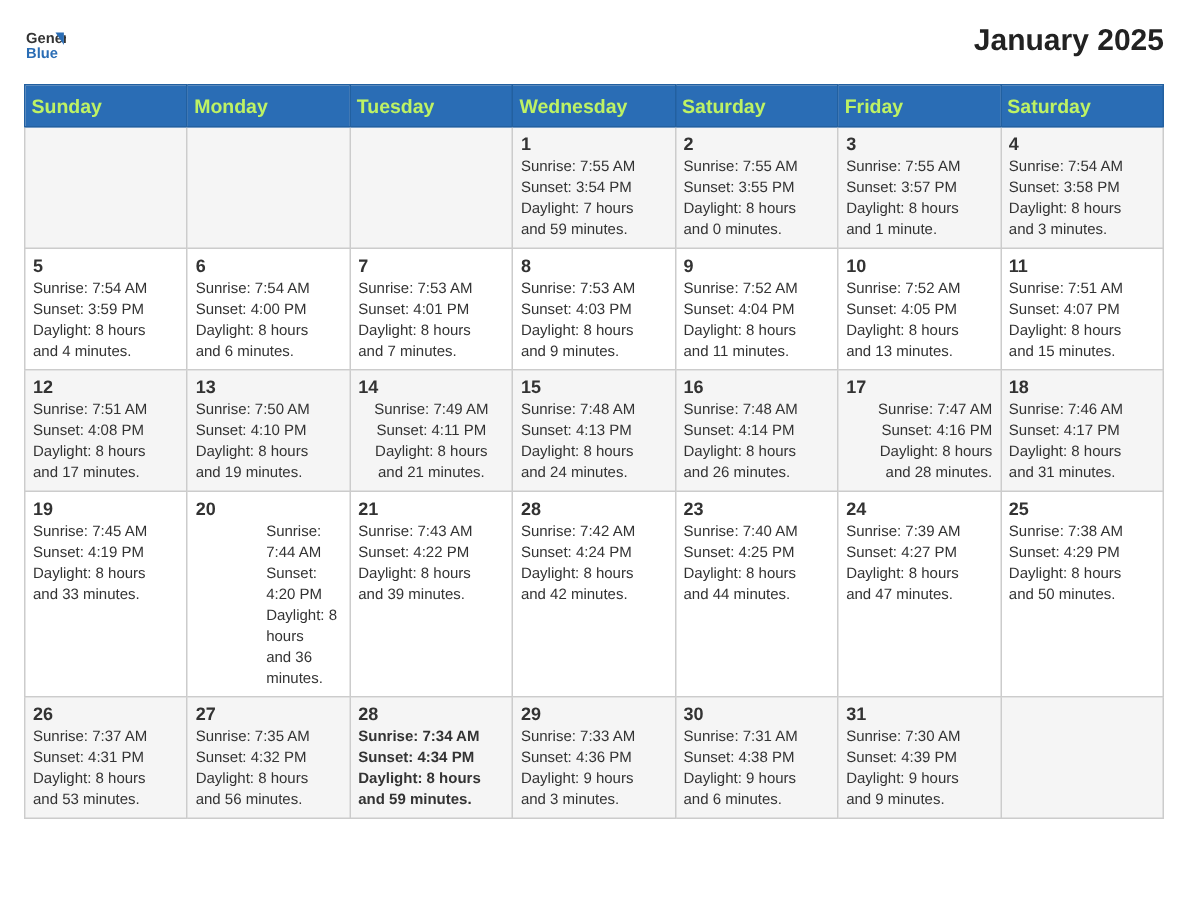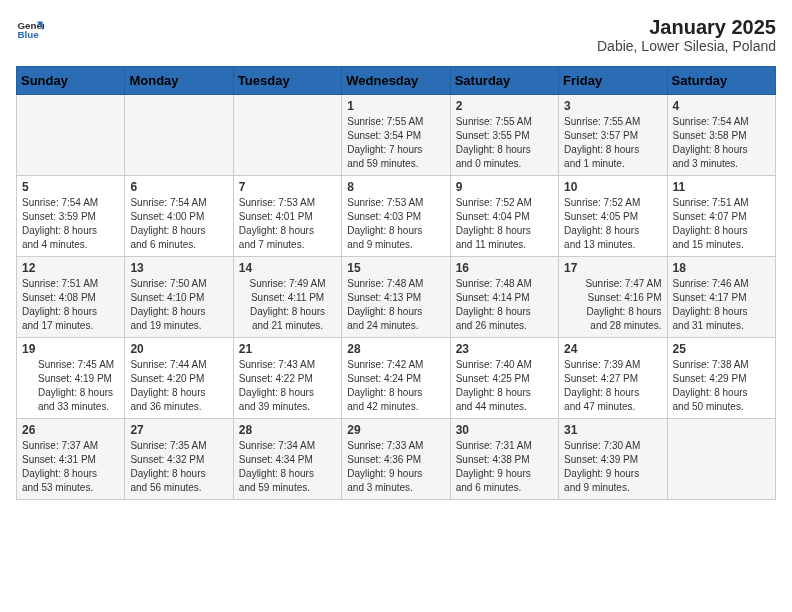--- a/index.html
+++ b/index.html
@@ -38,21 +38,21 @@
       font-size: 14px;
       color: #444;
     }
     .calendar {
       width: 100%;
       border-collapse: collapse;
       border: 1px solid #ccc;
     }
     .calendar thead tr th {
       background-color: #2a6db5;
-      color: #000000;
+      color: #bef264;
       font-size: 13px;
       font-weight: bold;
       padding: 6px 4px;
       text-align: left;
       border: 1px solid #2260a0;
     }
     .calendar tbody tr td {
       vertical-align: top;
       border: 1px solid #ccc;
       padding: 4px 5px;
@@ -88,21 +88,20 @@
 <div class="header">
   <div class="logo">
     <svg class="logo-icon" viewBox="0 0 40 40">
       <text y="18" x="2" font-size="14" font-weight="bold" fill="#333">General</text>
       <text y="32" x="2" font-size="14" font-weight="bold" fill="#2a6db5">Blue</text>
       <polygon points="30,8 38,8 38,20" fill="#2a6db5"></polygon>
     </svg>
   </div>
   <div class="title-section">
     <div class="month-title">January 2025</div>
-    <div class="subtitle">Dabie, Lower Silesia, Poland</div>
   </div>
 </div>
 
 <table class="calendar">
   <thead>
     <tr>
     <th>Sunday</th>
         <th>Monday</th>
         <th>Tuesday</th>
         <th>Wednesday</th>
@@ -243,28 +242,28 @@
           <span class="day-num">18</span>
           <div class="day-info" style="white-space: pre-line;">Sunrise: 7:46 AM
 Sunset: 4:17 PM
 Daylight: 8 hours
 and 31 minutes.</div>
         </td>
       </tr>
       <tr>
         <td>
           <span class="day-num">19</span>
-          <div class="day-info" style="white-space: pre-line; margin-left: 16px;">Sunrise: 7:45 AM
+          <div class="day-info" style="white-space: pre-line;">Sunrise: 7:45 AM
 Sunset: 4:19 PM
 Daylight: 8 hours
 and 33 minutes.</div>
         </td>
         <td>
           <span class="day-num">20</span>
-          <div class="day-info" style="white-space: pre-line;">Sunrise: 7:44 AM
+          <div class="day-info" style="white-space: pre-line; margin-left: 47px;">Sunrise: 7:44 AM
 Sunset: 4:20 PM
 Daylight: 8 hours
 and 36 minutes.</div>
         </td>
         <td>
           <span class="day-num">21</span>
           <div class="day-info" style="white-space: pre-line;">Sunrise: 7:43 AM
 Sunset: 4:22 PM
 Daylight: 8 hours
 and 39 minutes.</div>
@@ -308,21 +307,21 @@
         </td>
         <td>
           <span class="day-num">27</span>
           <div class="day-info" style="white-space: pre-line;">Sunrise: 7:35 AM
 Sunset: 4:32 PM
 Daylight: 8 hours
 and 56 minutes.</div>
         </td>
         <td>
           <span class="day-num">28</span>
-          <div class="day-info" style="white-space: pre-line;">Sunrise: 7:34 AM
+          <div class="day-info" style="white-space: pre-line; font-weight: bold;">Sunrise: 7:34 AM
 Sunset: 4:34 PM
 Daylight: 8 hours
 and 59 minutes.</div>
         </td>
         <td>
           <span class="day-num">29</span>
           <div class="day-info" style="white-space: pre-line;">Sunrise: 7:33 AM
 Sunset: 4:36 PM
 Daylight: 9 hours
 and 3 minutes.</div>

